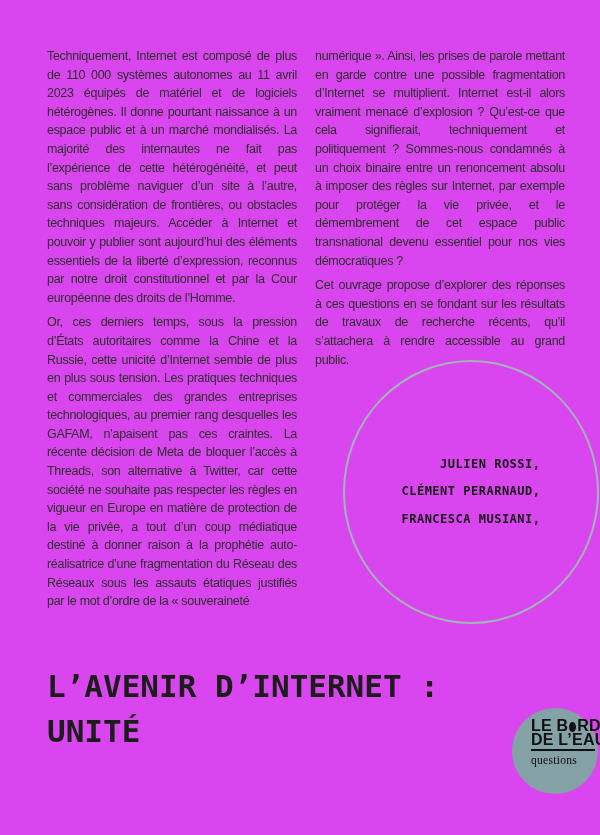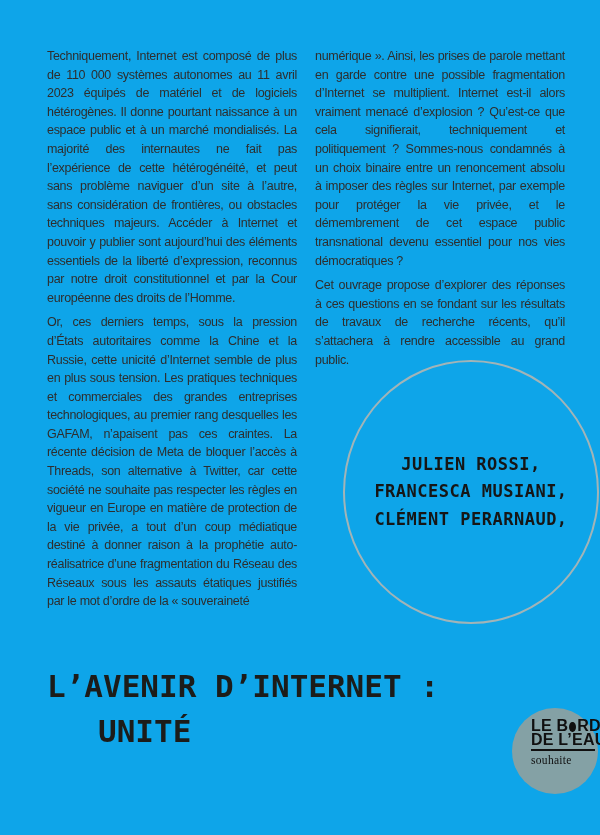--- a/index.html
+++ b/index.html
@@ -1,48 +1,48 @@
 <!DOCTYPE html>
 <html lang="fr"><head>
 <meta charset="utf-8">
 <style>
   * { margin:0; padding:0; box-sizing:border-box; }
   html,body { background:#e9e9e9; }
   .page {
     position:relative; width:600px; height:835px; margin:0 auto;
-    background:#0ea5e9; overflow:hidden;
+    background:#d946ef; overflow:hidden;
     font-family:"Liberation Sans", sans-serif; color:#2e2e2e;
   }
   .columns {
     position:absolute; top:47px; left:47px; width:518px;
     display:flex; gap:18px;
   }
   .col { width:250px; }
   .col p {
     font-size:12.5px; line-height:18.6px; letter-spacing:-0.3px;
     text-align:justify; color:#2e2e2e; hyphens:auto;
   }
   .col p + p { margin-top:6px; }
   .author-circle {
     position:absolute; left:343px; top:360px; width:256px; height:264px;
     border:2px solid #a2b4b7; border-radius:50%;
     display:flex; align-items:center; justify-content:center;
   }
   .author-names {
     font-family:"DejaVu Sans Mono", monospace; font-weight:bold;
-    font-size:17px; line-height:27.5px; letter-spacing:0.5px;
-    text-align:center; color:#161616; white-space:nowrap;
+    font-size:12px; line-height:27.5px; letter-spacing:0.5px;
+    text-align:right; color:#161616; white-space:nowrap;
   }
   .title-block {
     position:absolute; left:47px; top:664px;
     font-family:"DejaVu Sans Mono", monospace; font-weight:bold;
     font-size:31px; line-height:44.5px; color:#1c1c1a;
     letter-spacing:0px; white-space:nowrap;
   }
-  .title-line2 { margin-left:51px; }
+  .title-line2 { }
   .title-line3 { margin-left:76px; }
   .publisher-circle {
     position:absolute; left:512px; top:708px; width:86px; height:86px;
     background:#84a1a5; border-radius:50%;
     padding:11px 0 0 19px; color:#101010;
   }
   .publisher-name {
     font-weight:800; font-size:16px; line-height:13.5px;
     letter-spacing:0.2px; white-space:nowrap;
   }
@@ -68,30 +68,30 @@
     </div>
     <div class="col">
       <p>numérique&nbsp;». Ainsi, les prises de parole mettant en garde contre une possible fragmentation d’Internet se multiplient. Internet est-il alors vraiment menacé d’explosion&nbsp;? Qu’est-ce que cela signifierait, techniquement et politiquement&nbsp;? Sommes-nous condamnés à un choix binaire entre un renoncement absolu à imposer des règles sur Internet, par exemple pour protéger la vie privée, et le démembrement de cet espace public transnational devenu essentiel pour nos vies démocratiques&nbsp;?</p>
       <p>Cet ouvrage propose d’explorer des réponses à ces questions en se fondant sur les résultats de travaux de recherche récents, qu’il s’attachera à rendre accessible au grand public.</p>
     </div>
   </div>
 
   <div class="author-circle">
     <div class="author-names">
       <div>JULIEN ROSSI,</div>
+      <div>CLÉMENT PERARNAUD,</div>
       <div>FRANCESCA MUSIANI,</div>
-      <div>CLÉMENT PERARNAUD,</div>
     </div>
   </div>
 
   <div class="title-block">
     <div class="title-line1">L’AVENIR D’INTERNET&nbsp;:</div>
     <div class="title-line2">UNITÉ</div>
   </div>
 
   <div class="publisher-circle">
     <div class="publisher-name"><span>LE B</span><span class="o-dot"></span><span>RD</span></div>
     <div class="publisher-name">DE L’EAU</div>
     <div class="publisher-rule"></div>
-    <div class="publisher-collection">souhaite</div>
+    <div class="publisher-collection">questions</div>
   </div>
 
 </div>
 
 </body></html>

